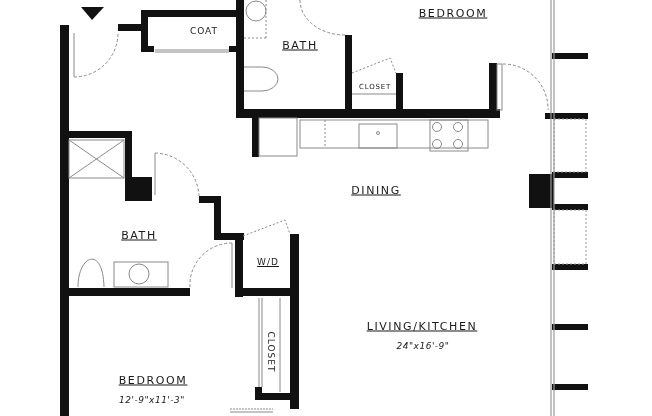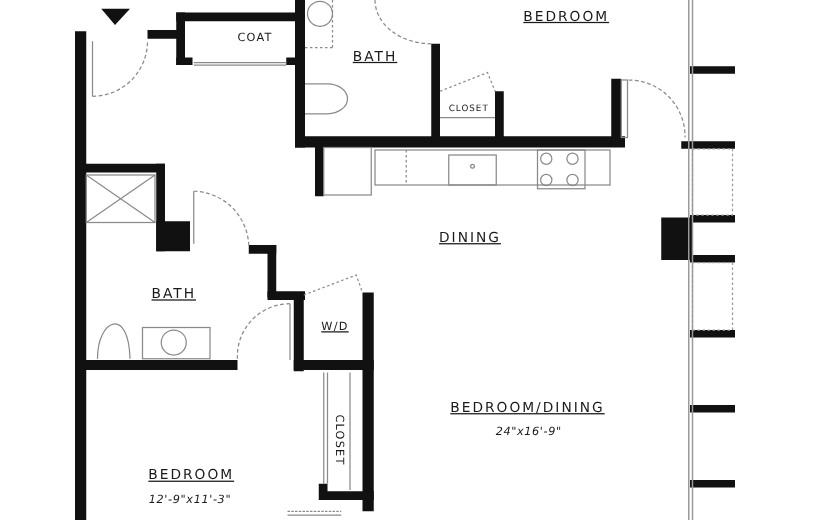--- a/index.html
+++ b/index.html
@@ -137,16 +137,16 @@
 </svg>
 
 <div class="label md" style="left:453px;top:13px;">BEDROOM</div>
 <div class="label md" style="left:300px;top:45px;">BATH</div>
 <div class="label sm" style="left:176px;top:31px;margin-left:28px;">COAT</div>
 <div class="label sm" style="left:375px;top:87px;font-size:7px;letter-spacing:0.8px;">CLOSET</div>
 <div class="label md" style="left:376px;top:190px;">DINING</div>
 <div class="label md" style="left:139px;top:235px;">BATH</div>
 <div class="label sm" style="left:268px;top:262px;text-decoration:underline;">W/D</div>
 <div class="label sm vert" style="left:271px;top:352px;">CLOSET</div>
-<div class="label md" style="left:422px;top:326px;">BEDROOM/DINING</div>
+<div class="label md" style="left:422px;top:326px;">LIVING/KITCHEN</div>
 <div class="label dim" style="left:423px;top:346px;">24"x16'-9"</div>
 <div class="label md" style="left:153px;top:380px;">BEDROOM</div>
 <div class="label dim" style="left:152px;top:400px;">12'-9"x11'-3"</div>
 
 </body></html>

